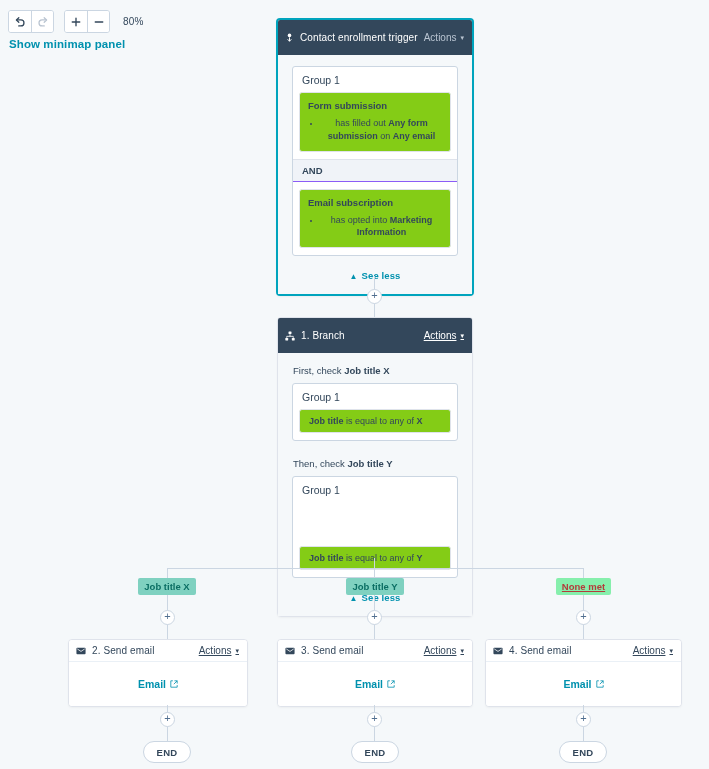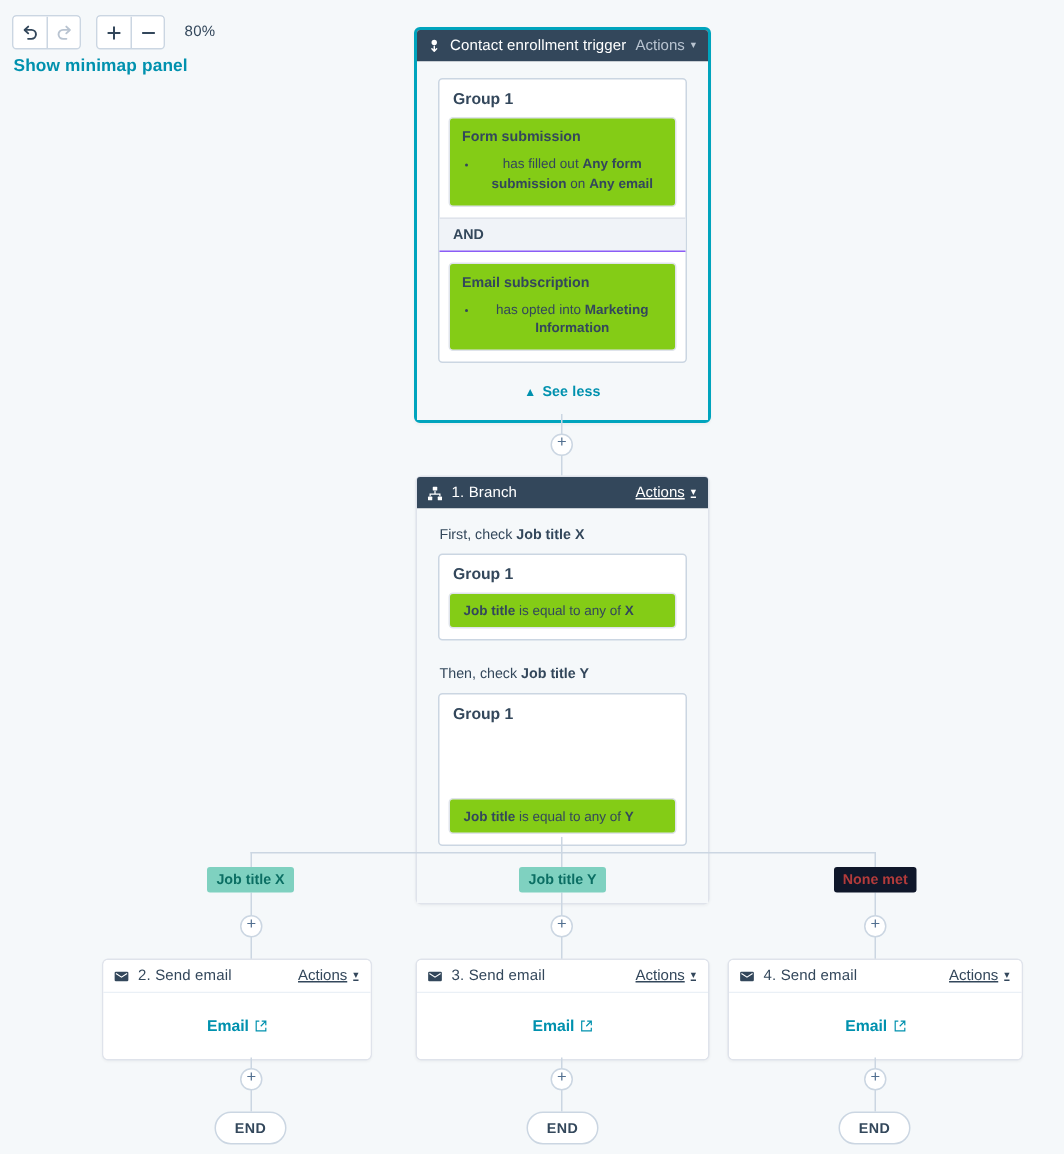--- a/index.html
+++ b/index.html
@@ -37,41 +37,41 @@
 
   .card {
     background: #fff;
     border: 1px solid #dfe3eb;
     border-radius: 4px;
     box-shadow: 0 1px 2px rgba(0,0,0,.04);
   }
   .card.selected { border: 2px solid #00a4bd; }
 
   .card-header {
-    height: 21px;
+    height: 35px;
     background: #33475b;
     color: #fff;
     display: flex; align-items: center;
     padding: 0 8px 0 7px;
     font-size: 10px;
     border-radius: 2px 2px 0 0;
   }
   .card-header .hdr-title { margin-left: 6px; flex: 1; letter-spacing: .1px; }
   .card-header .hdr-actions {
     font-size: 10px; text-decoration: underline; color: #fff; cursor: pointer; display: flex; align-items: center;
   }
   .card-header .hdr-actions.dim { color: #b9c4d1; text-decoration: none; }
   .caret { margin-left: 4px; font-size: 7px; line-height: 1; }
 
   .card-body { background: #f5f8fa; padding: 11px 14px 0 14px; }
   .card.selected .card-body { background: #f5f8fa; }
 
   
   .group-box { border: 1px solid #cbd6e2; border-radius: 3px; background: #fff; }
-  .group-title { font-size: 10.5px; font-weight: bold; padding: 7px 9px 6px 9px; color: #33475b; }
+  .group-title { font-size: 10.5px; font-weight: normal; padding: 7px 9px 6px 9px; color: #33475b; }
   .group-inner {
     border: 1px solid #dfe3eb; border-radius: 3px; background: #84cc16;
     margin: 0 6px 7px 6px; padding: 7px 8px 8px 8px;
   }
   .sub-title { font-size: 9.5px; font-weight: bold; margin-bottom: 6px; color: #33475b; }
   .crit-list { margin: 0; padding-left: 13px; }
   .crit-list li { font-size: 9px; color: #33475b; line-height: 1.42; text-align: center; list-style: disc; }
   .crit-list li::marker { font-size: 8px; }
   .crit-list b { font-weight: bold; }
   .and-row {
@@ -115,21 +115,21 @@
     cursor: pointer; color: #516f90; font-size: 11px; line-height: 1; z-index: 3;
   }
   .plus-btn span { position: relative; top: -1px; }
 
   .badge {
     position: absolute; height: 17px; border-radius: 2px;
     display: flex; align-items: center; justify-content: center;
     font-size: 9.5px; font-weight: bold; z-index: 3; padding: 0 8px; white-space: nowrap;
   }
   .badge.green { background: #7fd1c0; color: #0b6e63; }
-  .badge.red { background: #0f172a; color: #b33b3b; }
+  .badge.red { background: #86efac; color: #b33b3b; text-decoration: underline; }
 
   .end-pill {
     position: absolute; width: 48px; height: 22px; border-radius: 11px;
     border: 1px solid #cbd6e2; background: #fff; color: #33475b;
     display: flex; align-items: center; justify-content: center;
     font-size: 9.5px; font-weight: bold; letter-spacing: .3px; z-index: 3;
   }
 </style>
 </head>
 <body>

